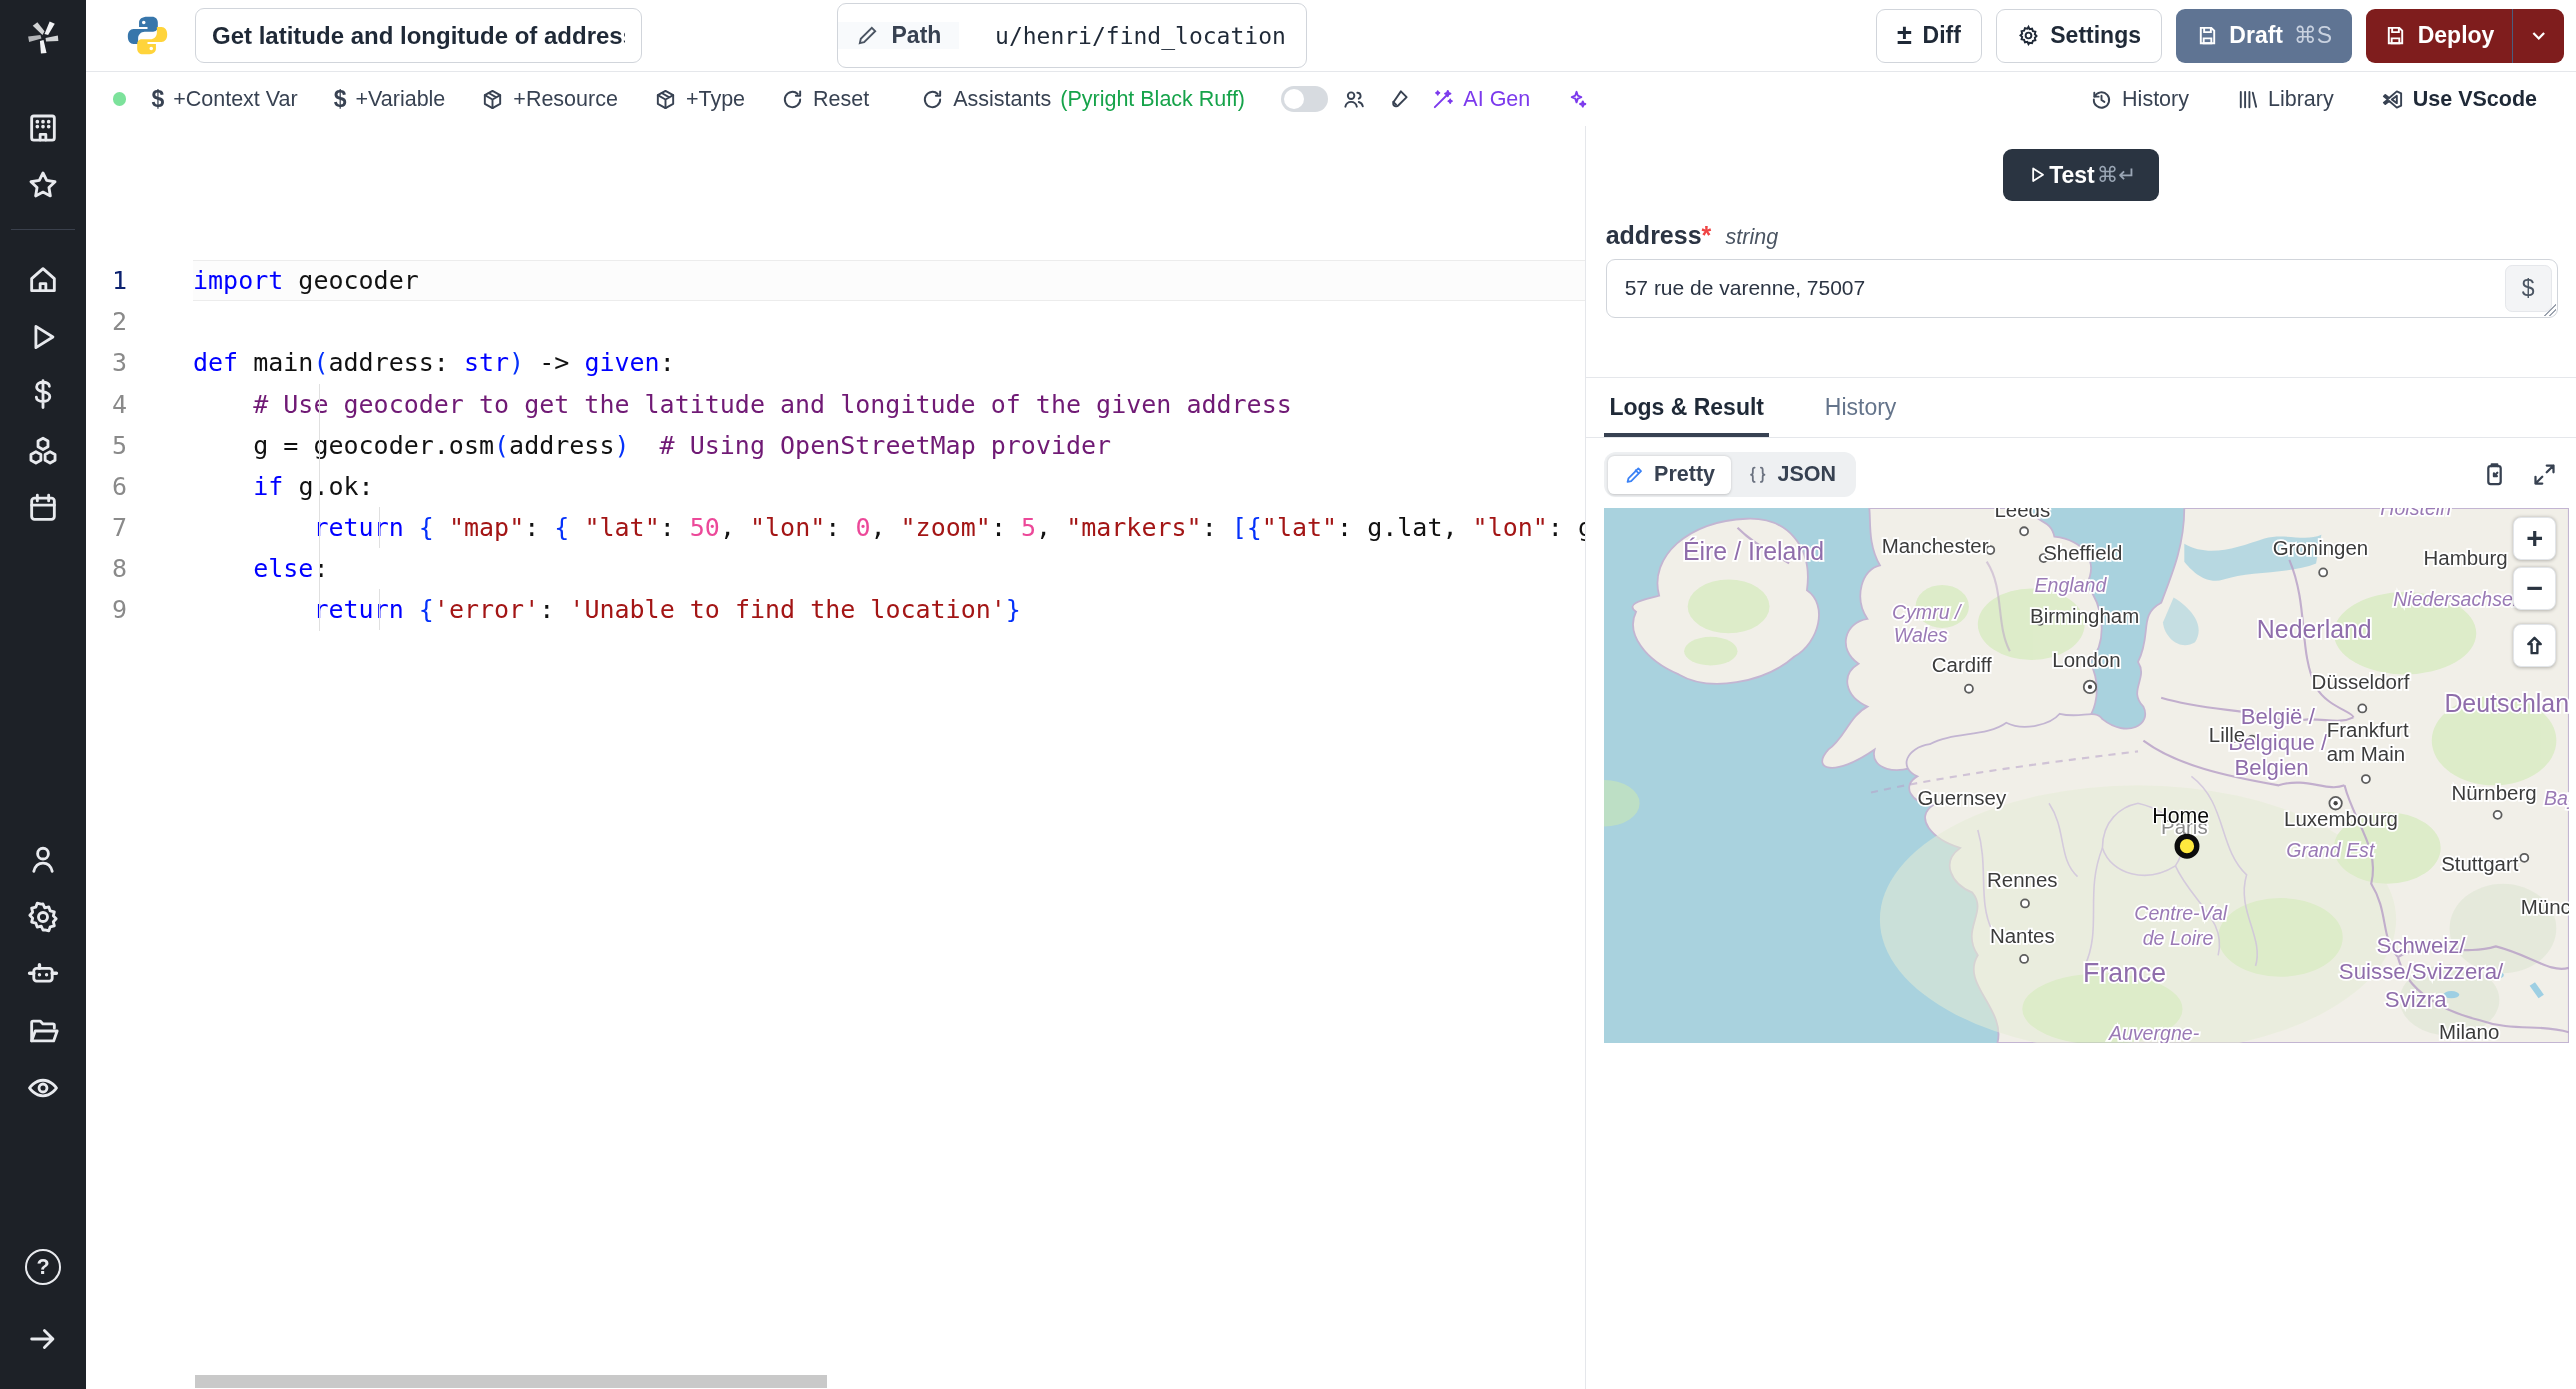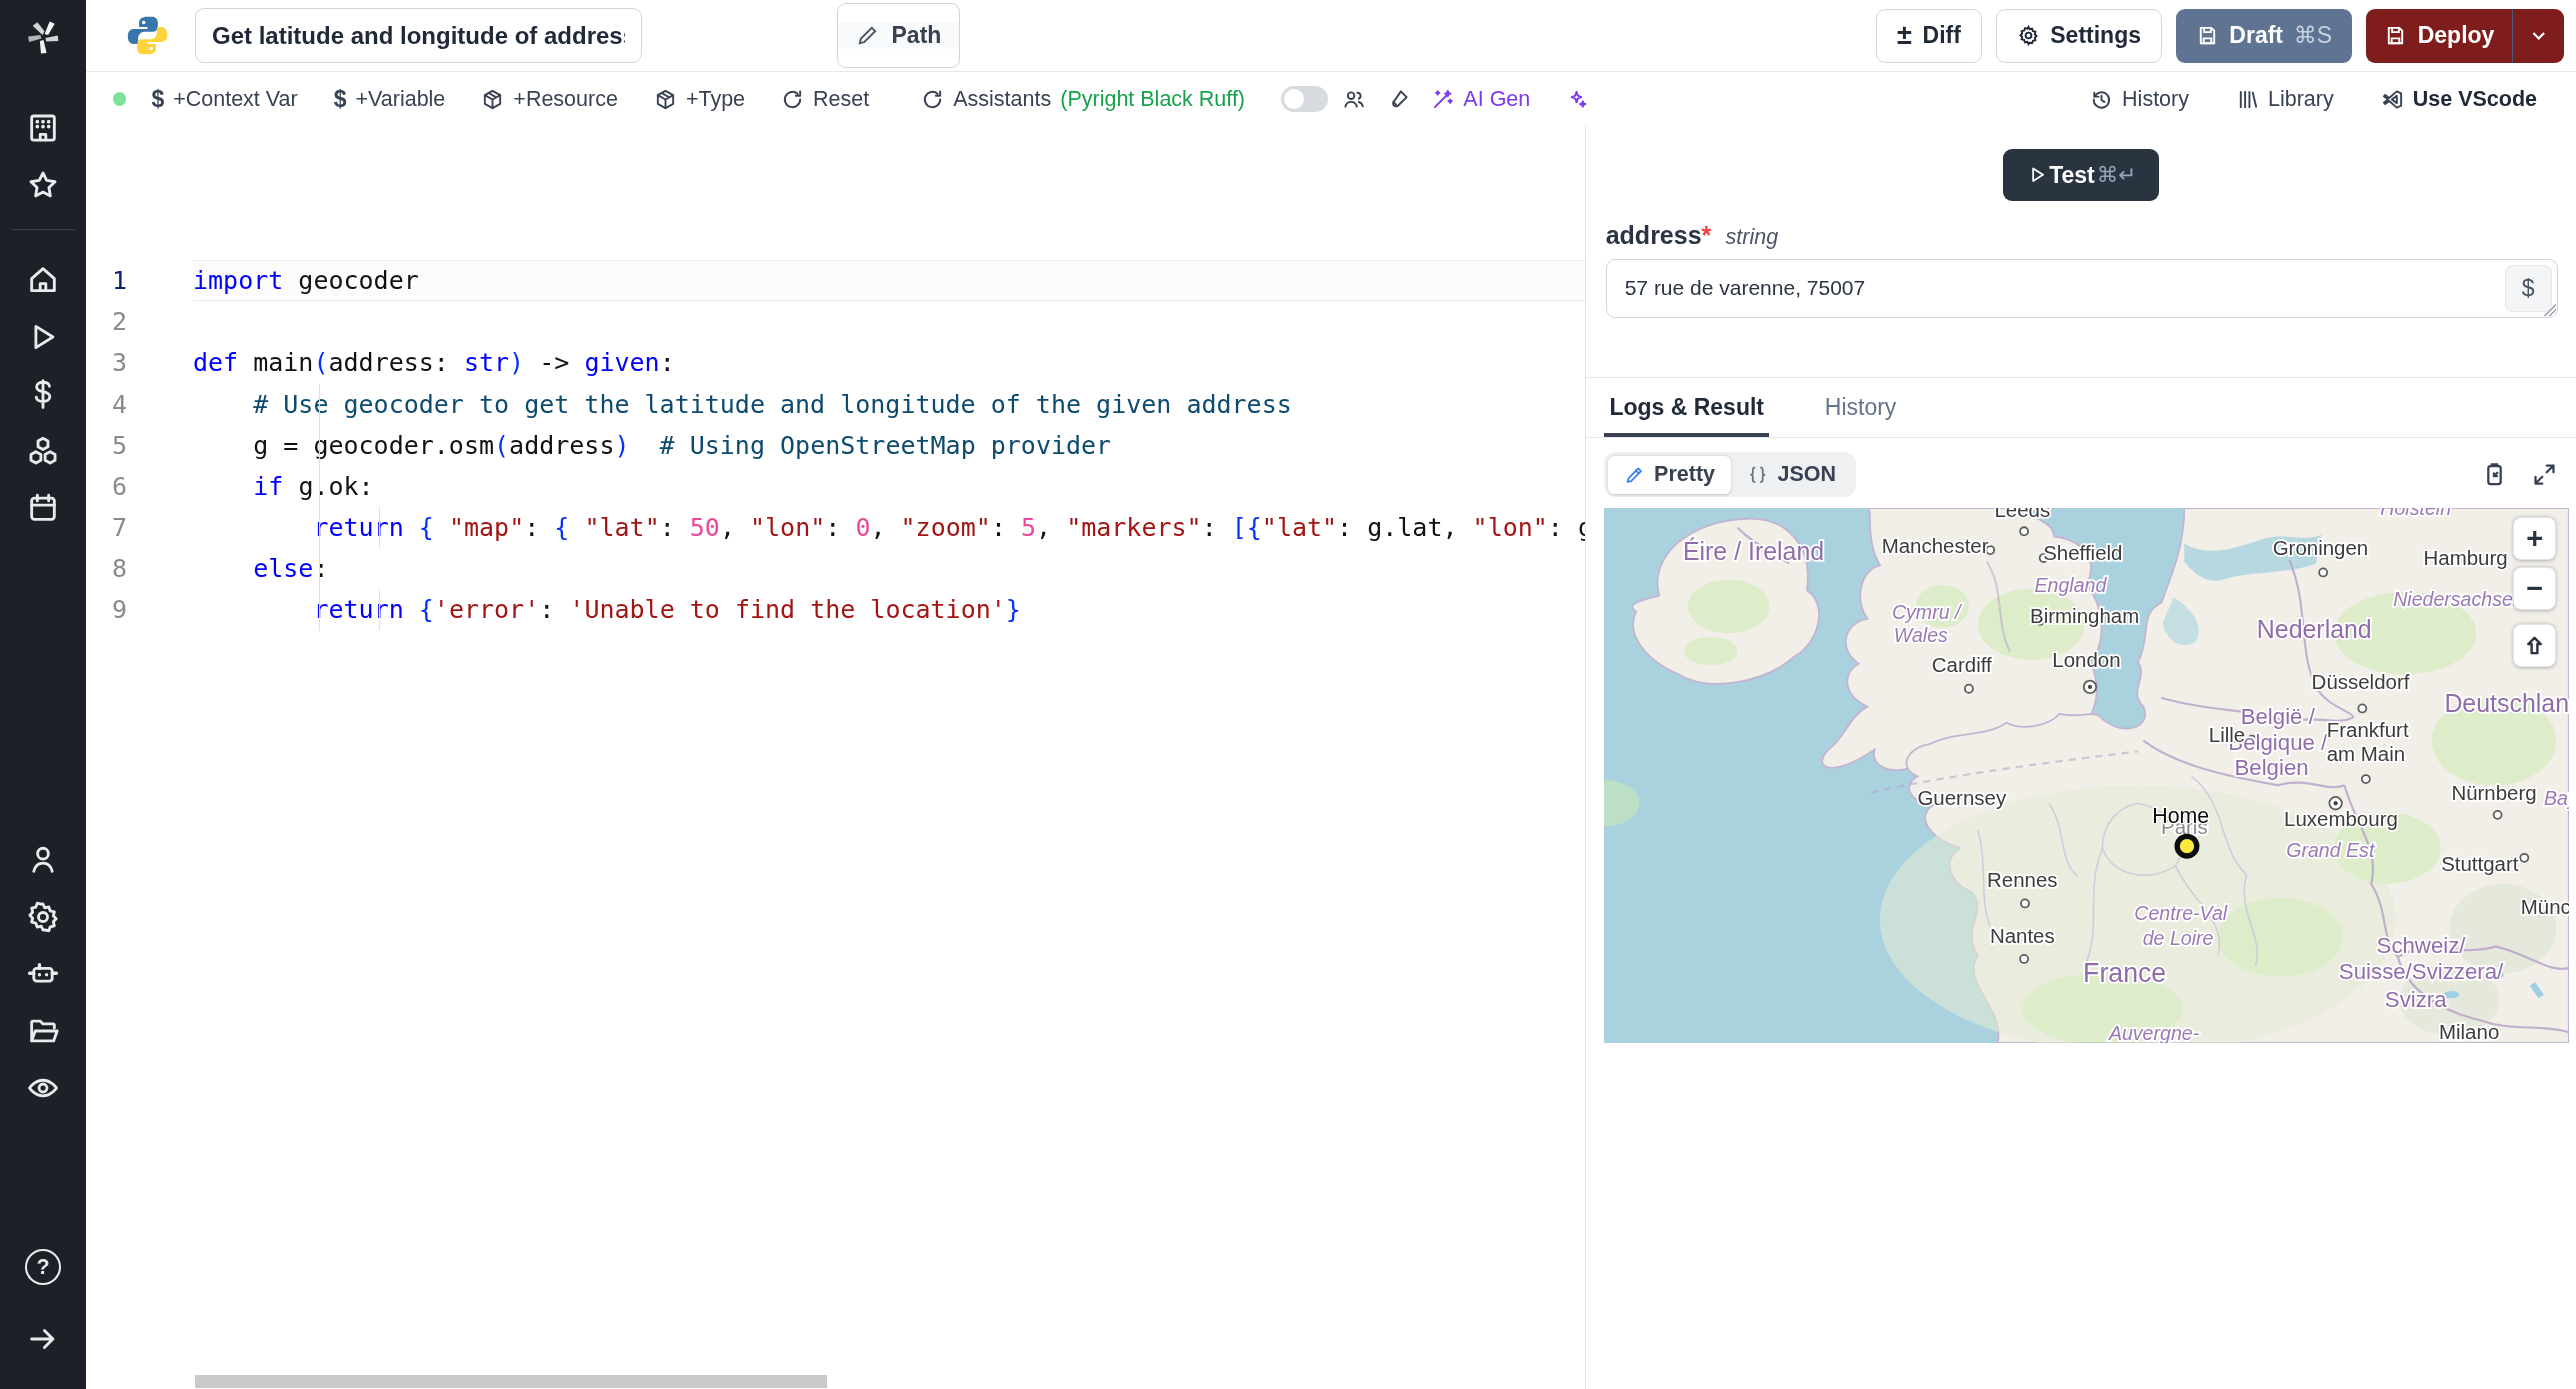--- a/index.html
+++ b/index.html
@@ -53,21 +53,21 @@
   .vscode-strong { font-weight:700; color:#1f2937; }
 
   
   .editor { position:absolute; left:86px; top:126px; width:1499px; bottom:0; background:#fff; overflow:hidden; }
   .code-line { position:absolute; left:0; right:0; height:41px; display:flex; font-family:"DejaVu Sans Mono",monospace; font-size:25px; line-height:41px; white-space:pre; }
   .gutter-num { width:41px; flex:none; text-align:right; color:#8a8a8a; }
   .code-text { padding-left:66px; flex:1; overflow:hidden; }
   .ln-active { color:#0b216f; }
   .cur-line { position:absolute; left:107px; right:0; height:41px; border-top:0.9px solid #ececec; border-bottom:0.9px solid #ececec; background:#fcfcfc; }
   .indent-guide { position:absolute; width:0.9px; background:#e0e0e0; }
-  .tk-kw{color:#0000ff} .tk-str{color:#a31515} .tk-com{color:#0c4a6e} .tk-num{color:#ec4899} .tk-br{color:#0431fa} .tk-pl{color:#111}
+  .tk-kw{color:#0000ff} .tk-str{color:#a31515} .tk-com{color:#701a75} .tk-num{color:#ec4899} .tk-br{color:#0431fa} .tk-pl{color:#111}
   .hscroll { position:absolute; left:109px; bottom:1.8px; width:632px; height:13.4px; background:#c9c9c9; }
 
   
   .rpanel { position:absolute; left:1585px; top:126px; right:0; bottom:0; background:#fff; border-left:0.9px solid #e5e7eb; }
   .test-row { display:flex; justify-content:center; padding-top:23px; }
   .test-btn { height:52px; background:#2a3441; border-radius:9px; color:#fff; display:flex; align-items:center; gap:2px; padding:0 23px; font-size:23px; font-weight:bold; cursor:pointer; }
   .test-btn svg { width:21.5px; height:21.5px; stroke:#fff; stroke-width:2; fill:none; stroke-linejoin:round; }
   .test-short { color:#9aa6b5; font-weight:500; font-size:21.5px; }
   .arg-row { margin:19.7px 18px 0 19.7px; display:flex; align-items:baseline; gap:14.3px; }
   .arg-name { font-size:25px; font-weight:bold; color:#2b3443; }
@@ -207,20 +207,21 @@
       <path fill="#ffd43b" d="M24 44c6 0 9-2.6 9-6v-5h-9v-2h15c3.4 0 6-3 6-8s-2.6-8-6-8h-5v6c0 3.9-3.1 7-7 7h-9c-2.8 0-5 2.2-5 5v5c0 3.4 2.6 6 6 6h5zm4-4.2a1.9 1.9 0 110-3.8 1.9 1.9 0 010 3.8z"></path>
     </svg>
     <input class="title-input" value="Get latitude and longitude of address" style="">
     <div class="path-group">
       <div class="path-left">
         <svg viewBox="0 0 24 24">
             <path d="M4 20l4.5-1L20 7.5 16.5 4 5 15.5 4 20z"></path>
           </svg>
         <span>Path</span>
       </div>
+      <div class="path-value">u/henri/find_location</div>
     </div>
     <div class="tb-right">
       <div class="btn btn-light">
         <span class="pm-glyph">±</span>
         <span>Diff</span>
       </div>
       <div class="btn btn-light">
         <svg viewBox="0 0 24 24">
             <circle cx="12" cy="12" r="3"></circle>
             <path d="M12 3l1.1 2.4 2.6-.5.9 2.5 2.6.6-.6 2.6 1.8 1.9-1.8 1.9.6 2.6-2.6.6-.9 2.5-2.6-.5L12 21l-1.1-2.4-2.6.5-.9-2.5-2.6-.6.6-2.6L3.6 12l1.8-1.9-.6-2.6 2.6-.6.9-2.5 2.6.5z"></path>

